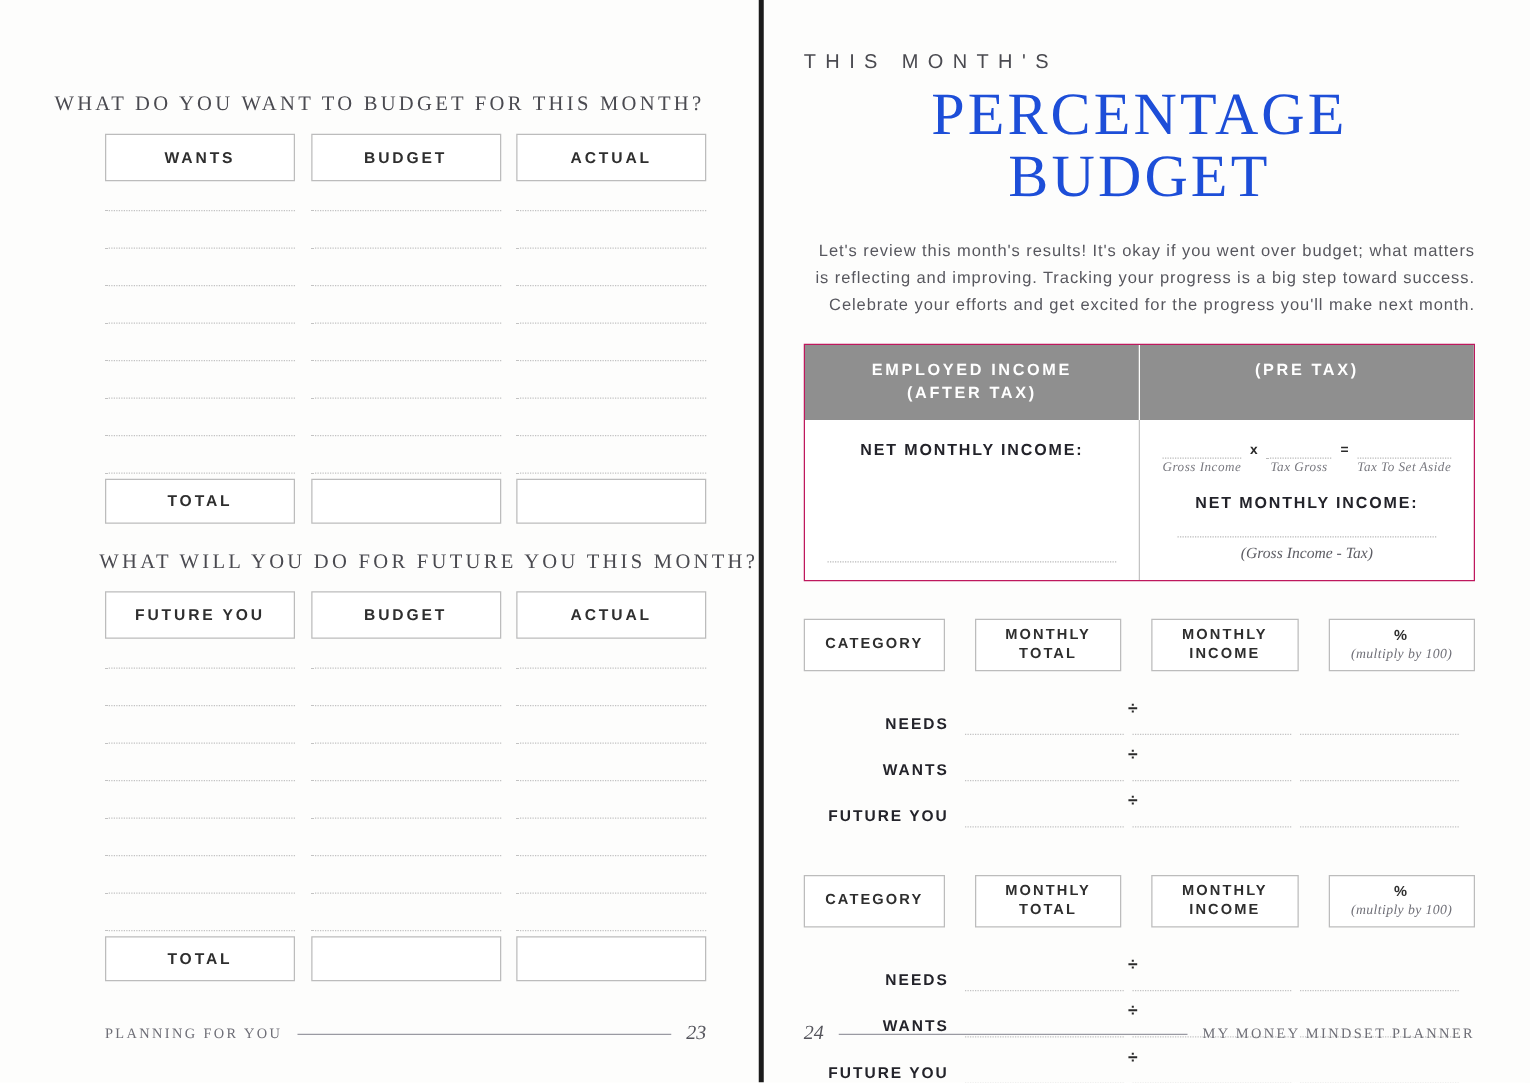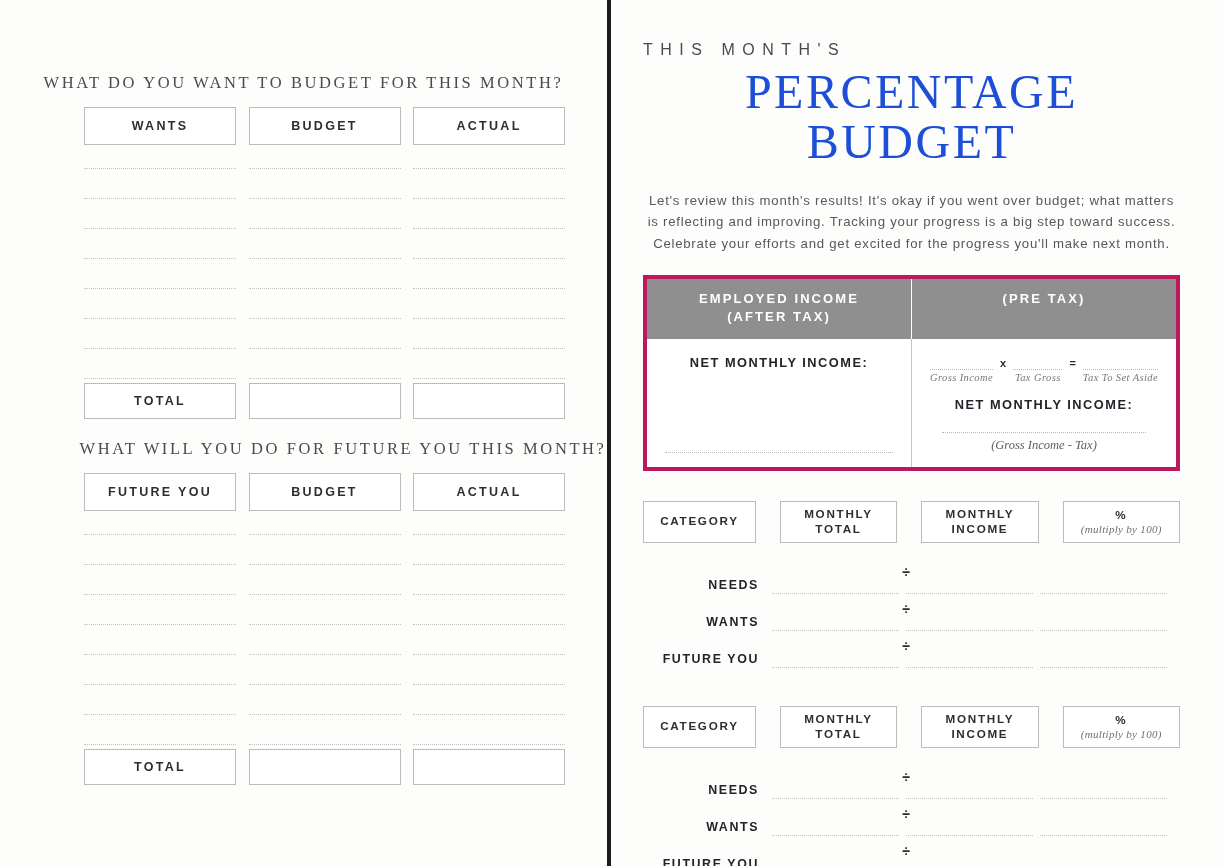--- a/index.html
+++ b/index.html
@@ -166,27 +166,27 @@
     color: #1d4ed8;
     margin: 8px 0 0 0;
     line-height: 1.05;
   }
   .intro {
     margin: 22px 0 0 0;
     font-size: 13.2px;
     line-height: 1.62;
     letter-spacing: 0.75px;
     color: #57575e;
-    text-align: center;
+    text-align: right;
   }
 
   
   .income-table {
     margin-top: 21px;
-    border: 4px solid #be185d;
+    border: 1px solid #be185d;
     display: flex;
     flex-direction: column;
     background: #fff;
   }
   .income-head {
     display: flex;
     background: #8f8f8f;
   }
   .income-head > div {
     flex: 1;
@@ -449,20 +449,25 @@
     </div>
 
     <div class="total-row" style="top:749px;">
       <div class="total-box">
         <span>TOTAL</span>
       </div>
       <div class="total-box"></div>
       <div class="total-box"></div>
     </div>
 
+    <div class="footer footer-left">
+      <span class="footer-label">PLANNING FOR YOU</span>
+      <span class="footer-rule"></span>
+      <span class="footer-page">23</span>
+    </div>
   </div>
 
   <div class="page page-right">
 
     <div class="eyebrow">THIS MONTH'S</div>
     <h1 class="big-title">PERCENTAGE BUDGET</h1>
     <p class="intro">Let's review this month's results! It's okay if you went over budget; what matters is reflecting and improving. Tracking your progress is a big step toward success. Celebrate your efforts and get excited for the progress you'll make next month.</p>
 
     <div class="income-table">
       <div class="income-head">
@@ -590,14 +595,19 @@
           <div class="pct-cat">FUTURE YOU</div>
           <div class="pct-blank">
             <span class="divide-mark">÷</span>
           </div>
           <div class="pct-blank"></div>
           <div class="pct-blank"></div>
         </div>
       </div>
     </div>
 
+    <div class="footer footer-right">
+      <span class="footer-page">24</span>
+      <span class="footer-rule"></span>
+      <span class="footer-label">MY MONEY MINDSET PLANNER</span>
+    </div>
   </div>
 </div>
 
 </body></html>

